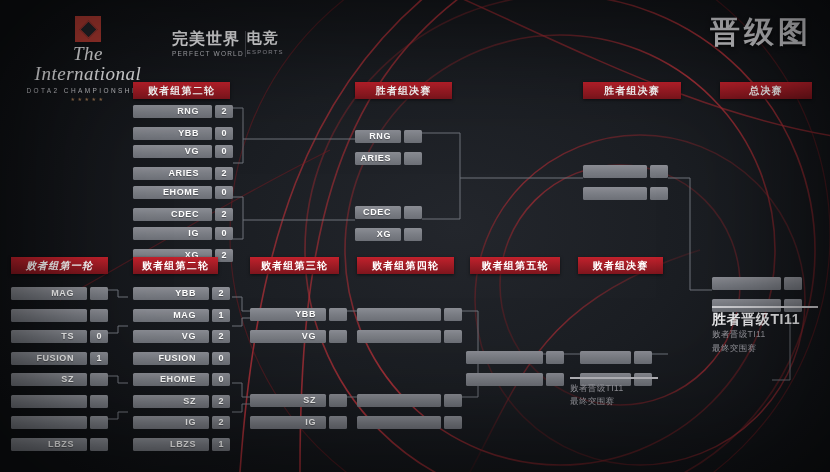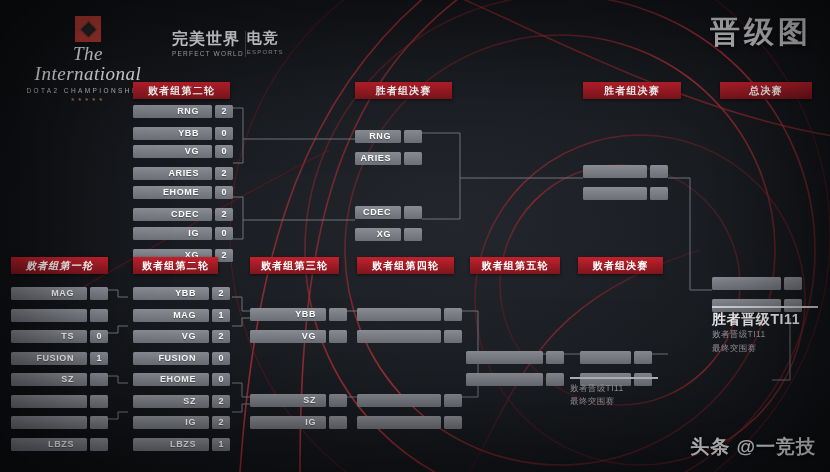--- a/index.html
+++ b/index.html
@@ -516,15 +516,14 @@
     </div>
   </div>
 
   <div class="outcome small" style="left:570px; top:377px; width:88px;">
     <div class="rule"></div>
 
     <div class="sub">败者晋级TI11</div>
     <div class="sub">最终突围赛</div>
   </div>
 
-  <div class="watermark">头条 @一竞技</div>
   <div class="vignette"></div>
 </div>
 
 </body></html>

